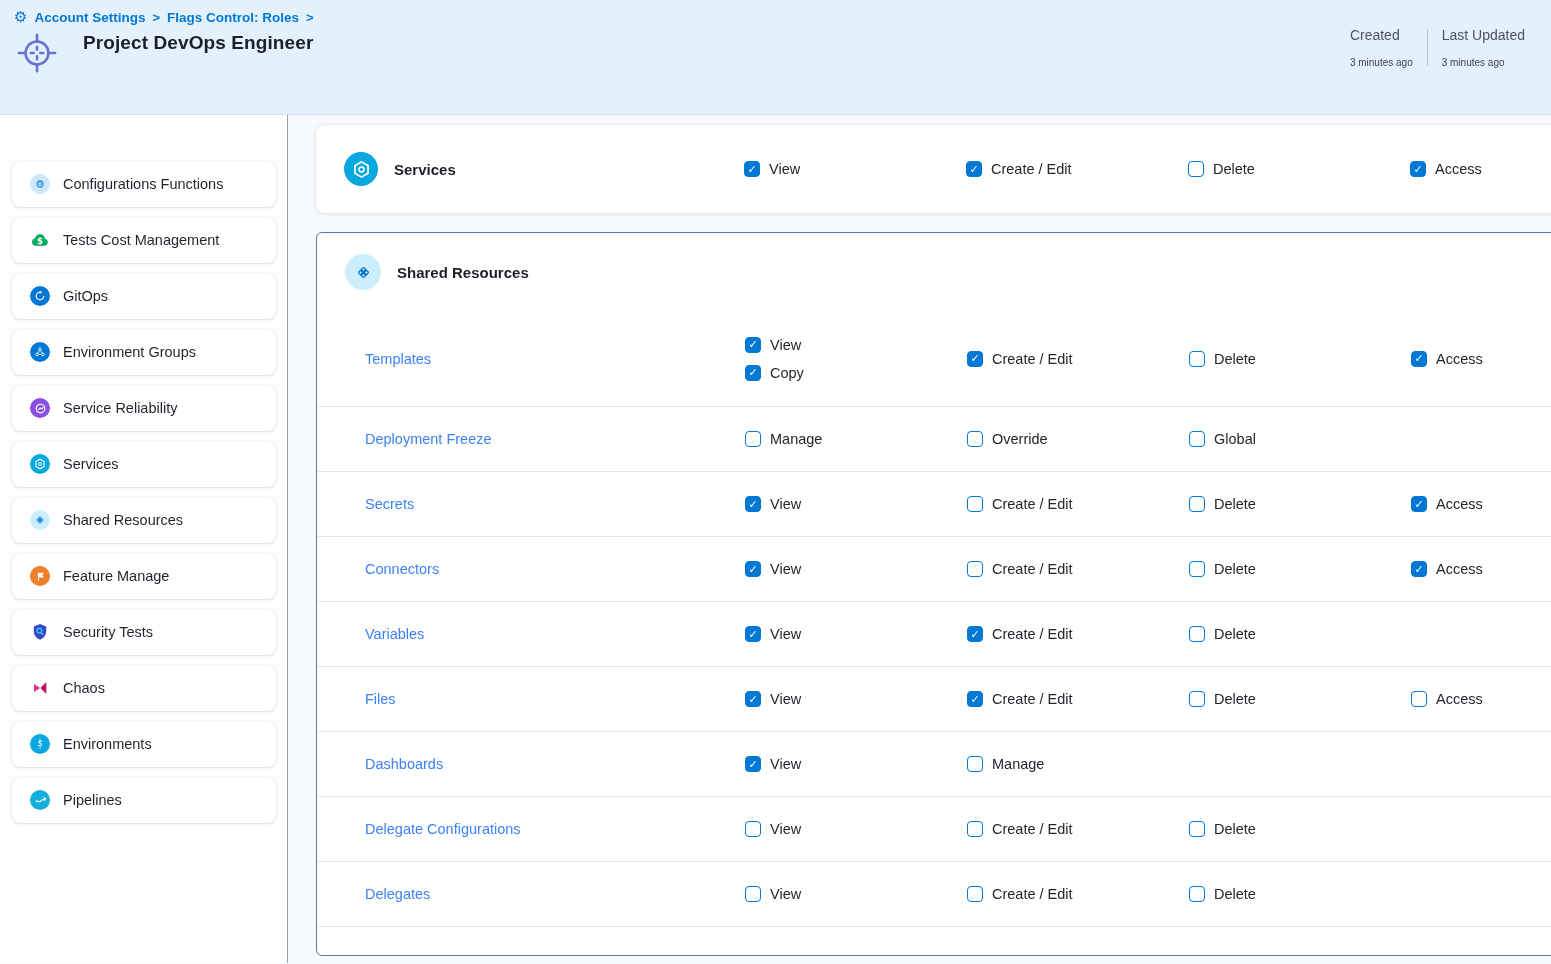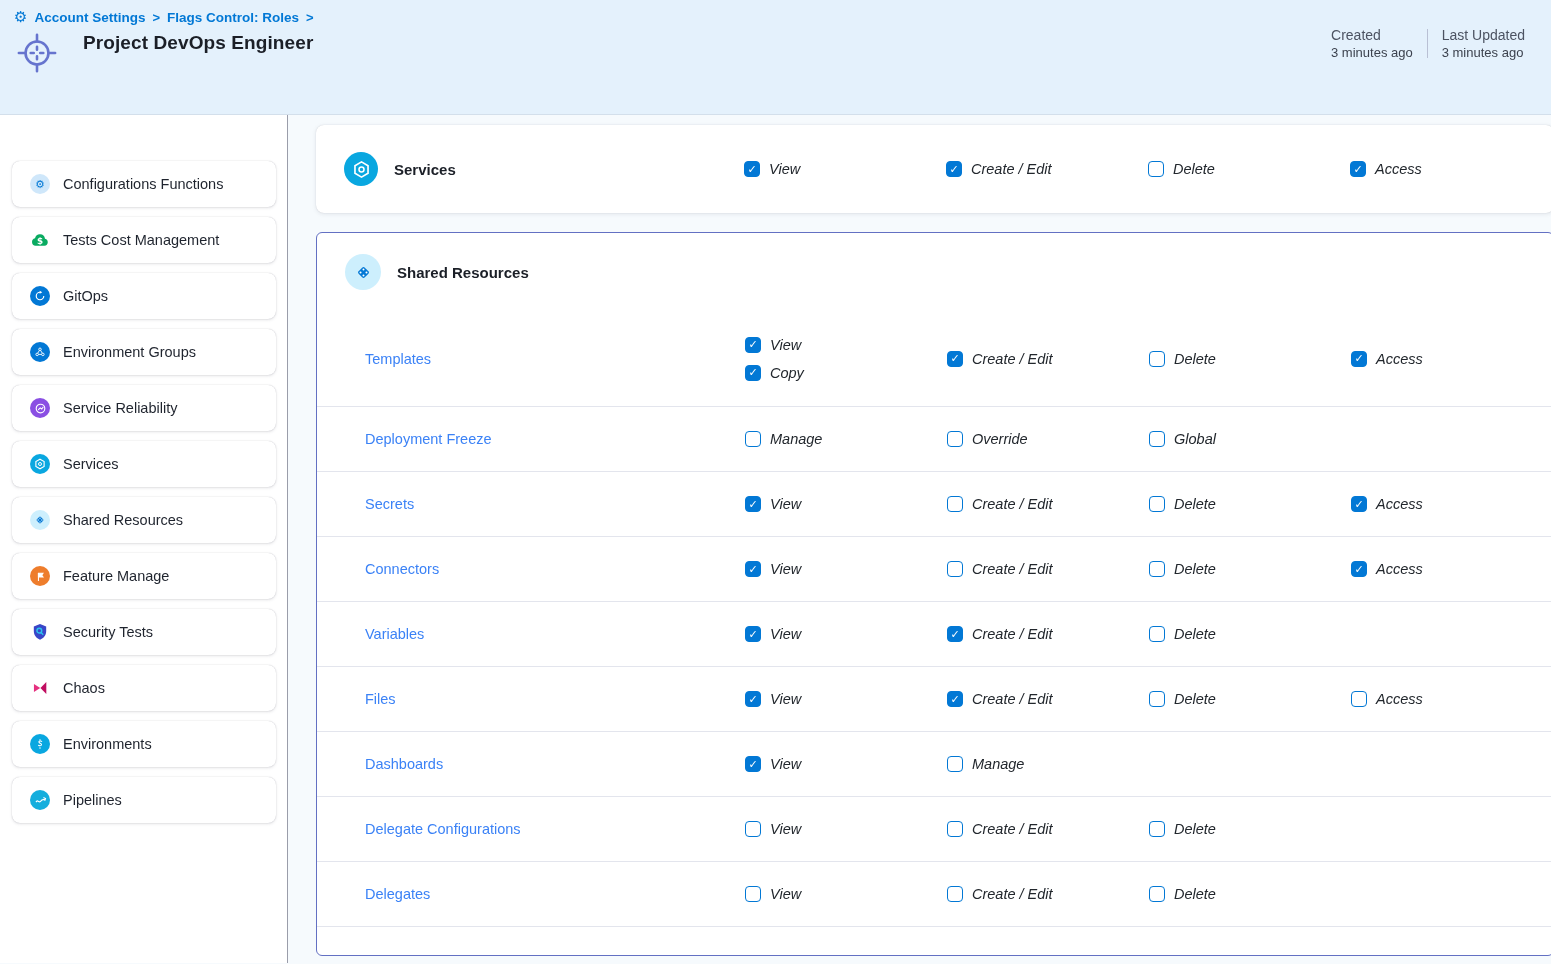--- a/index.html
+++ b/index.html
@@ -10,22 +10,22 @@
   .header { position:relative; height:115px; background:#e4f1fc; border-bottom:1px solid #d3dfeb; padding:10px 14px 0 14px; }
   .breadcrumb { display:flex; align-items:center; gap:7px; }
   .crumb-gear { font-family:"DejaVu Sans", sans-serif; color:#0278d5; font-size:15px; line-height:1; }
   .crumb-link { color:#0278d5; font-size:13.5px; font-weight:600; text-decoration:none; cursor:pointer; }
   .crumb-sep { color:#0278d5; font-size:13px; font-weight:600; }
   .title-row { display:flex; margin-top:7px; padding-left:2px; }
   .role-icon { width:42px; height:42px; display:flex; align-items:center; justify-content:center; }
   .page-title { font-size:19px; font-weight:600; color:#1b1f27; margin-left:25px; letter-spacing:.1px; }
   .header-meta { position:absolute; top:27px; right:12px; display:flex; align-items:stretch; }
   .meta-col { padding:0 14px; }
-  .meta-label { font-size:14px; color:#4c5362; margin-bottom:2px; }
-  .meta-value { font-size:13px; color:#3c424e; }
+  .meta-label { font-size:14px; color:#4c5362; margin-bottom:14px; }
+  .meta-value { font-size:10px; color:#3c424e; }
   .meta-divider { width:1px; background:#b9c0d4; margin:2px 0; }
 
   
   .body { display:flex; height:848px; }
   .sidebar { width:288px; flex:none; background:#ffffff; border-right:1px solid #9a9daa; padding:46px 11px 0 12px; }
   .side-card { height:46px; background:#fff; border-radius:8px; margin-bottom:10px; display:flex; align-items:center;
     padding:0 10px 0 18px; gap:13px; cursor:pointer;
     box-shadow:0 0 1px rgba(40,41,61,.28), 0 1px 3px rgba(96,97,112,.18); }
   .side-icon { width:20px; height:20px; border-radius:50%; flex:none; display:flex; align-items:center; justify-content:center;
     font-family:"DejaVu Sans", sans-serif; overflow:hidden; }
@@ -48,21 +48,21 @@
   .panel-head { display:flex; align-items:center; gap:16px; width:400px; flex:none; }
   .panel-icon { border-radius:50%; display:flex; align-items:center; justify-content:center; flex:none; }
   .icon-lg-services { width:34px; height:34px; background:#09a7e0; }
   .icon-lg-shared { width:36px; height:36px; background:#cdeffd; }
   .panel-title { font-size:15px; font-weight:700; color:#1b1f27; }
 
   .shared-card { margin-top:19px; border:1px solid #6370c3; border-radius:6px; padding-bottom:28px; }
   .shared-head { height:78px; display:flex; align-items:center; gap:16px; padding-left:28px; }
 
   .perm-grid { display:flex; align-items:center; }
-  .perm-col { width:202px; flex:none; display:flex; flex-direction:column; gap:12px;font-style:italic; }
+  .perm-col { width:222px; flex:none; display:flex; flex-direction:column; gap:12px; }
   .perm { display:flex; align-items:center; gap:9px; }
   .perm-label { font-size:14.5px; color:#22272d; }
   .cb { width:16px; height:16px; border-radius:4px; border:1.5px solid #0278d5; background:#fff; flex:none;
     display:inline-flex; align-items:center; justify-content:center; cursor:pointer; }
   .cb.on { background:#0278d5; border-color:#0278d5; }
   .cb.on::after { content:"✓"; color:#fff; font-size:11px; font-weight:bold; line-height:1;
     font-family:"DejaVu Sans", sans-serif; }
 
   .perm-row { display:flex; align-items:center; min-height:65px; padding-left:48px; border-bottom:1px solid #e3e5ed; }
   .perm-row.tall { min-height:96px; }

